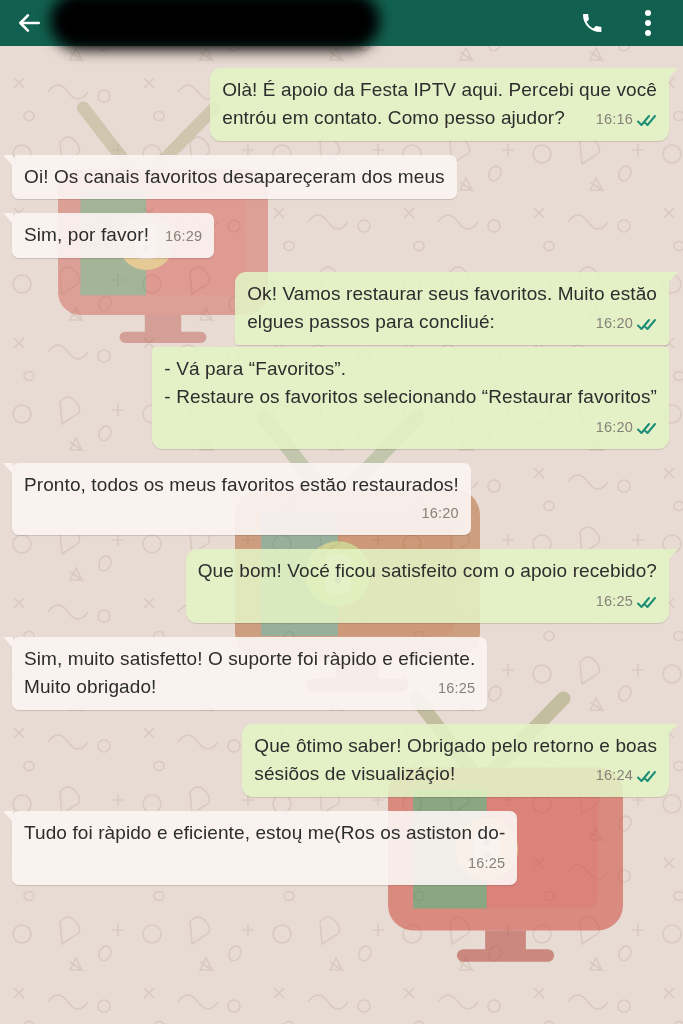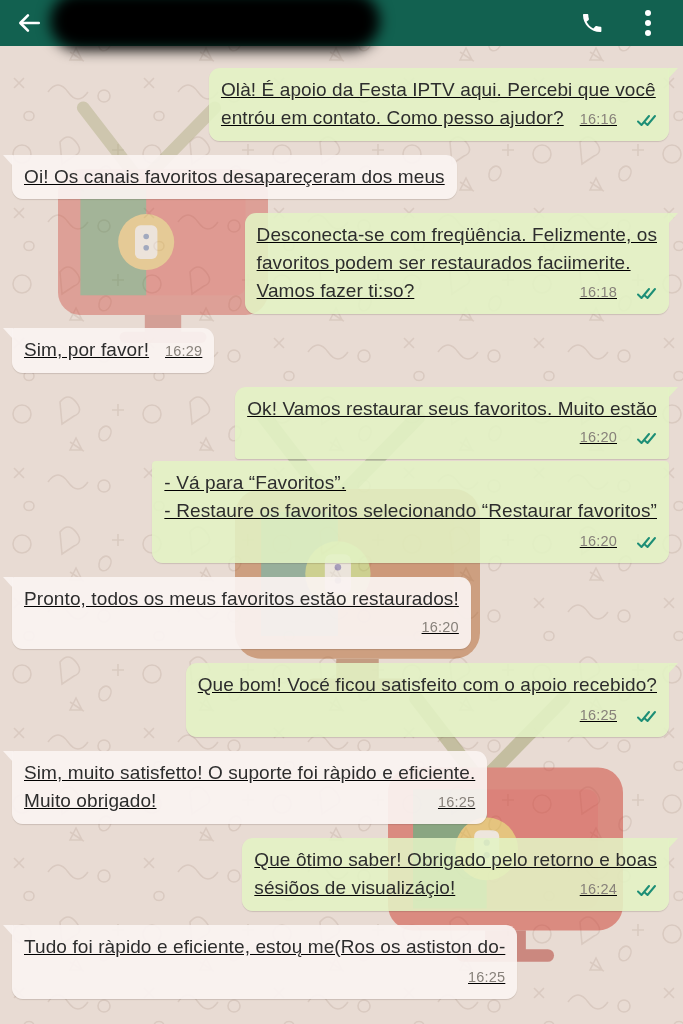--- a/index.html
+++ b/index.html
@@ -23,52 +23,52 @@
     position:absolute;left:50px;top:-8px;width:330px;height:58px;
     background:#000;border-radius:30px;filter:blur(7px);
   }
   .appbar .spacer{flex:1;}
   .appbar .action{width:38px;height:38px;display:flex;align-items:center;justify-content:center;cursor:pointer;}
   .appbar .action + .action{margin-left:18px;}
   
   .chat{
     position:absolute;top:46px;bottom:0;left:0;right:0;z-index:5;
     padding:22px 14px 0 12px;box-sizing:border-box;
-    display:flex;flex-direction:column;gap:14px;overflow:hidden;text-decoration:underline;
+    display:flex;flex-direction:column;gap:14px;overflow:hidden;
   }
   .msg-row{display:flex;width:100%;}
   .msg-row.in{justify-content:flex-start;}
   .msg-row.out{justify-content:flex-end;}
   .msg-row.grouped{margin-top:-12px;}
   .bubble{
     position:relative;max-width:566px;border-radius:11px;
     padding:8px 12px;box-sizing:border-box;
     box-shadow:0 1px 1px rgba(80,60,50,0.18);
     font-size:19px;line-height:28px;color:#2d2d2d;letter-spacing:.1px;
   }
   .in  .bubble{background:rgba(250,243,241,0.93);}
   .out .bubble{background:rgba(226,242,196,0.88);}
-  .in  .bubble.tail{border-top-left-radius:2px;}
+  .in  .bubble.tail{border-top-left-radius:2px;border-radius:7px;}
   .out .bubble.tail{border-top-right-radius:2px;}
   .in  .bubble.tail::before{
     content:"";position:absolute;top:0;left:-9px;
     border-top:0 solid transparent;border-bottom:11px solid transparent;
     border-right:10px solid rgba(250,243,241,0.93);
   }
   .out .bubble.tail::before{
     content:"";position:absolute;top:0;right:-9px;
     border-top:0 solid transparent;border-bottom:11px solid transparent;
     border-left:10px solid rgba(226,242,196,0.88);
   }
   .bubble.merge-b{border-bottom-left-radius:4px;border-bottom-right-radius:4px;}
   .bubble.merge-a{border-top-left-radius:4px;border-top-right-radius:4px;}
   .line{white-space:nowrap;}
   .line.with-meta{display:flex;align-items:baseline;}
   .meta{
-    display:inline-flex;align-items:center;gap:20px;
+    display:inline-flex;align-items:center;gap:4px;
     margin-left:auto;padding-left:16px;
     font-size:14.5px;color:#87817a;letter-spacing:.2px;white-space:nowrap;
   }
   .meta-row{display:flex;justify-content:flex-end;margin-top:2px;}
   .meta-row .meta{margin-left:0;padding-left:0;}
   .ticks{position:relative;top:1px;}
 </style>
 </head>
 <body>
 
@@ -154,50 +154,35 @@
               </svg>
             </span>
           </div>
         </div>
       </div>
       <div class="msg-row in">
         <div class="bubble tail">
           <div class="line">Oi! Os canais favoritos desapareçeram dos meus</div>
         </div>
       </div>
-      <div class="msg-row out">
-        <div class="bubble tail">
-          <div class="line">Desconecta-se com freqüência. Felizmente, os</div>
-          <div class="line">favoritos podem ser restaurados faciimerite.</div>
-          <div class="line with-meta">
-            <span>Vamos fazer ti:so?</span>
-            <span class="meta">
-              <span>16:18</span>
-              <svg class="ticks" width="20" height="13" viewBox="0 0 20 13" fill="none" stroke="#1d8e76" stroke-width="2" stroke-linecap="round" stroke-linejoin="round">
-                <path d="M1 7.5 L4.5 11 L12 2"></path>
-                <path d="M8 8.8 L10.5 11 L18 2"></path>
-              </svg>
-            </span>
-          </div>
-        </div>
-      </div>
       <div class="msg-row in">
         <div class="bubble tail">
           <div class="line with-meta">
             <span>Sim, por favor!</span>
             <span class="meta">
               <span>16:29</span>
             </span>
           </div>
         </div>
       </div>
       <div class="msg-row out">
         <div class="bubble tail merge-b">
           <div class="line">Ok! Vamos restaurar seus favoritos. Muito estăo</div>
           <div class="line with-meta">
+            <span>elgues passos para concliué:</span>
             <span class="meta">
               <span>16:20</span>
               <svg class="ticks" width="20" height="13" viewBox="0 0 20 13" fill="none" stroke="#1d8e76" stroke-width="2" stroke-linecap="round" stroke-linejoin="round">
                 <path d="M1 7.5 L4.5 11 L12 2"></path>
                 <path d="M8 8.8 L10.5 11 L18 2"></path>
               </svg>
             </span>
           </div>
         </div>
       </div>

